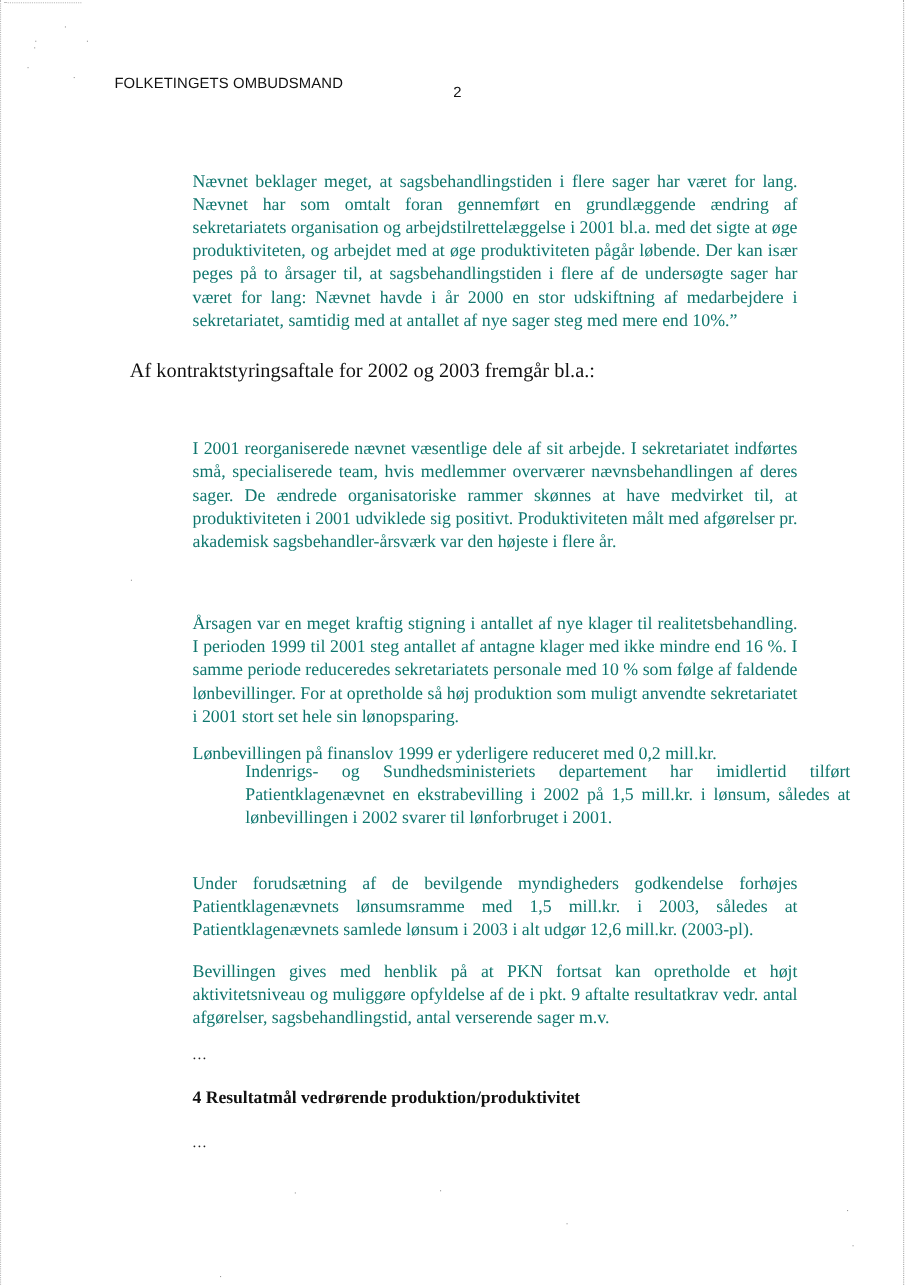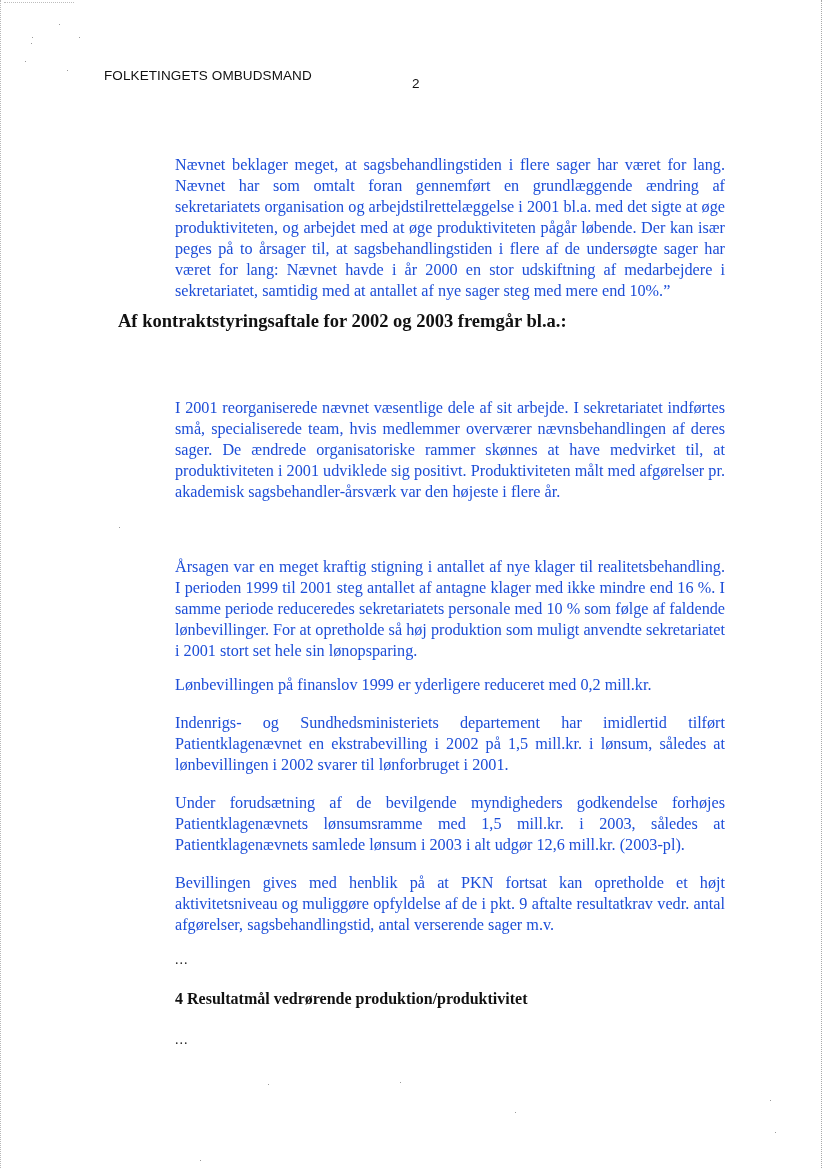--- a/index.html
+++ b/index.html
@@ -53,41 +53,40 @@
       top: 76px;
       left: 412px;
       font-family: "Liberation Sans", sans-serif;
       font-size: 13.5px;
       color: #111;
     }
     .body-text {
       font-family: "Liberation Serif", serif;
       font-size: 16.2px;
       line-height: 21px;
-      color: #1d4ed8;
+      color: #0f766e;
       text-align: justify;
     }
     .block {
       position: absolute;
       left: 175px;
       width: 550px;
     }
     .block p {
       margin: 0;
     }
     .lead {
       position: absolute;
       left: 118px;
-      top: 310px;
+      top: 327px;
       width: 620px;
       font-family: "Liberation Serif", serif;
       font-size: 18.5px;
       line-height: 22px;
       color: #111;
-      font-weight: bold;
     }
     .heading {
       font-family: "Liberation Serif", serif;
       font-weight: bold;
       font-size: 16px;
       color: #111;
     }
     .ellipsis {
       font-family: "Liberation Serif", serif;
       font-size: 14px;
@@ -124,21 +123,21 @@
 
 
   <div class="block body-text" style="top:557px;">
     <p>Årsagen var en meget kraftig stigning i antallet af nye klager til realitetsbehandling. I perioden 1999 til 2001 steg antallet af antagne klager med ikke mindre end 16 %. I samme periode reduceredes sekretariatets personale med 10 % som følge af faldende lønbevillinger. For at opretholde så høj produktion som muligt anvendte sekretariatet i 2001 stort set hele sin lønopsparing.</p>
   </div>
 
   <div class="block body-text" style="top:675px;">
     <p>Lønbevillingen på finanslov 1999 er yderligere reduceret med 0,2 mill.kr.</p>
   </div>
 
-  <div class="block body-text" style="top:713px;">
+  <div class="block body-text" style="top:691px;margin-left:48px;">
     <p>Indenrigs- og Sundhedsministeriets departement har imidlertid tilført Patientklagenævnet en ekstrabevilling i 2002 på 1,5 mill.kr. i lønsum, således at lønbevillingen i 2002 svarer til lønforbruget i 2001.</p>
   </div>
 
   <div class="block body-text" style="top:793px;">
     <p>Under forudsætning af de bevilgende myndigheders godkendelse forhøjes Patientklagenævnets lønsumsramme med 1,5 mill.kr. i 2003, således at Patientklagenævnets samlede lønsum i 2003 i alt udgør 12,6 mill.kr. (2003-pl).</p>
   </div>
 
   <div class="block body-text" style="top:873px;">
     <p>Bevillingen gives med henblik på at PKN fortsat kan opretholde et højt aktivitetsniveau og muliggøre opfyldelse af de i pkt. 9 aftalte resultatkrav vedr. antal afgørelser, sagsbehandlingstid, antal verserende sager m.v.</p>
   </div>

